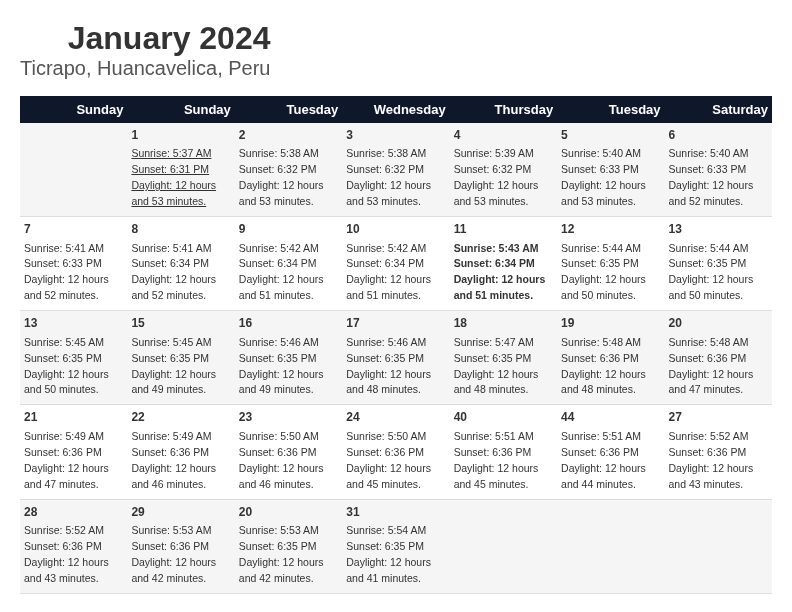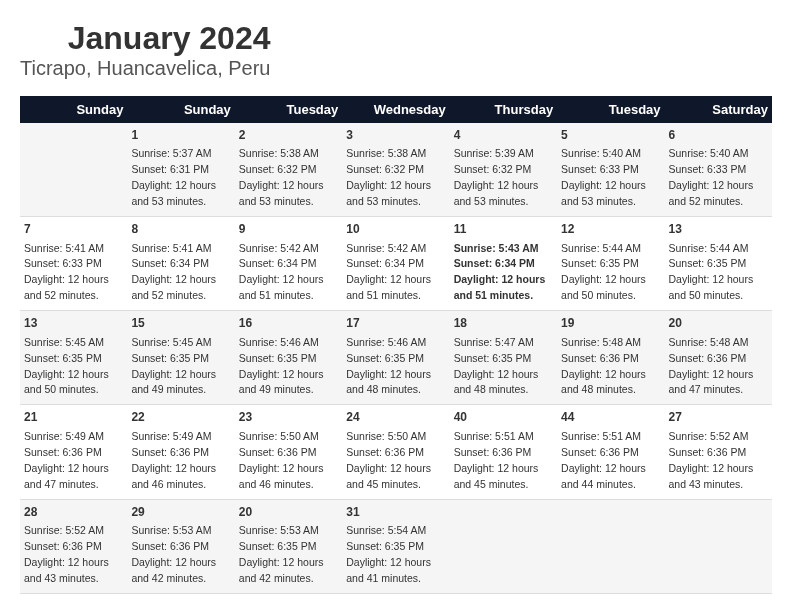--- a/index.html
+++ b/index.html
@@ -104,21 +104,21 @@
         <th>Tuesday</th>
         <th>Wednesday</th>
         <th>Thursday</th>
         <th>Tuesday</th>
         <th>Saturday</th>
       </tr>
   </thead>
   <tbody id="calendar-body">
   <tr>
         <td></td>
-        <td><span class="day-num">1</span><span class="day-detail" style="white-space: pre-line;">Sunrise: 5:37 AM
+        <td><span class="day-num">1</span><span class="day-detail" style="white-space: pre-line; text-decoration: underline;">Sunrise: 5:37 AM
 Sunset: 6:31 PM
 Daylight: 12 hours
 and 53 minutes.</span></td>
         <td><span class="day-num">2</span><span class="day-detail" style="white-space: pre-line;">Sunrise: 5:38 AM
 Sunset: 6:32 PM
 Daylight: 12 hours
 and 53 minutes.</span></td>
         <td><span class="day-num">3</span><span class="day-detail" style="white-space: pre-line;">Sunrise: 5:38 AM
 Sunset: 6:32 PM
 Daylight: 12 hours

